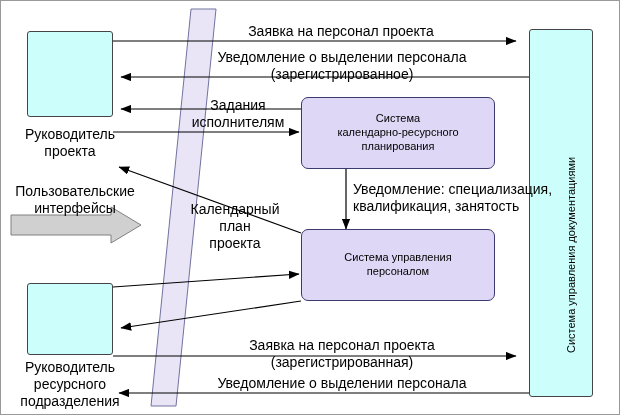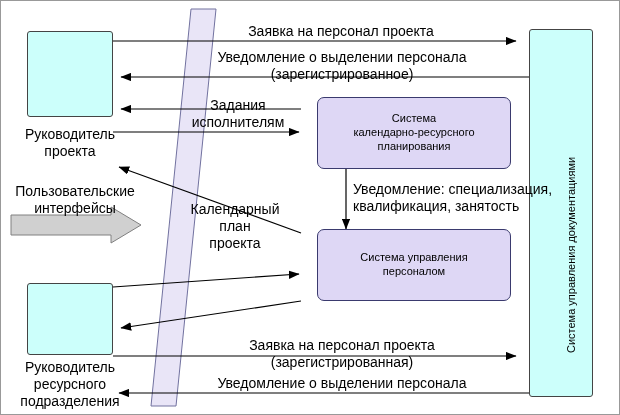--- a/index.html
+++ b/index.html
@@ -37,21 +37,20 @@
   }
   .cyan-box {
     background: #ccfffb;
     border: 1px solid #444444;
     border-radius: 3px;
   }
   .violet-box {
     background: #ded7f5;
     border: 1px solid #3a3a6e;
     border-radius: 7px;
-    margin-left: 16px;
   }
   .doc-box {
     background: #ccfffb;
     border: 1px solid #444444;
     border-radius: 3px;
   }
   .label {
     position: absolute;
     font-size: 14px;
     color: #000000;

